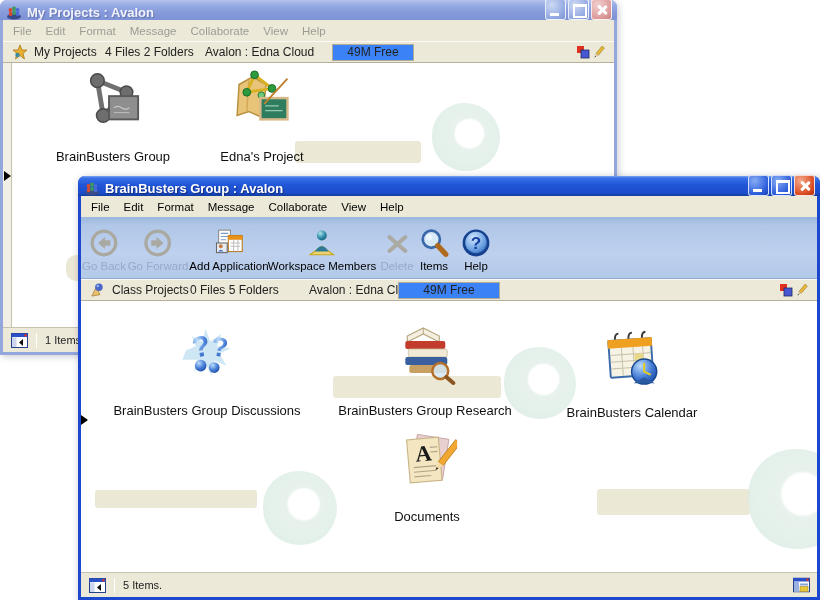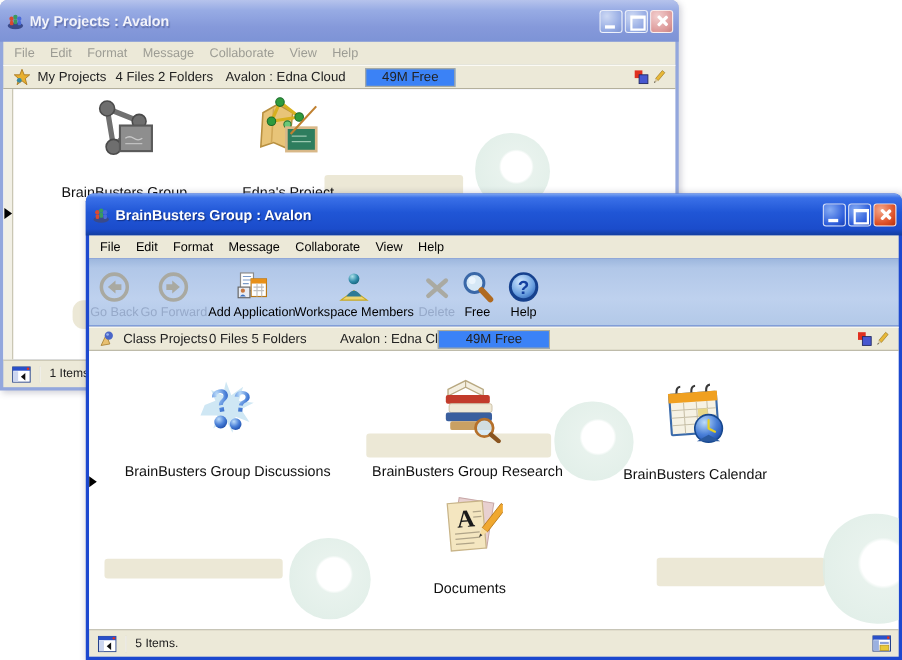--- a/index.html
+++ b/index.html
@@ -6,22 +6,22 @@
   html,body { width:820px; height:600px; background:#fff; overflow:hidden;
               font-family:"Liberation Sans", sans-serif; }
   .stage { position:relative; width:820px; height:600px; background:#ffffff; }
 
   
   .win { position:absolute; display:flex; flex-direction:column;
          border-radius:7px 7px 0 0; padding:0 3px 3px; }
   .win.active   { background:#1c48cf; box-shadow:3px 3px 9px rgba(40,40,70,.45); z-index:2; }
   .win.inactive { background:#93a7dd; box-shadow:2px 2px 6px rgba(70,70,100,.25); z-index:1; }
 
-  .titlebar { height:38px; margin:0 -3px; border-radius:7px 7px 0 0;
-              display:flex; align-items:center; padding:0 5px 0 6px; }
+  .titlebar { height:20px; margin:0 -3px; border-radius:7px 7px 0 0;
+              display:flex; align-items:flex-end; padding:0 5px 0 6px; }
   .active .titlebar { background:linear-gradient(180deg,#7ea6f2 0%,#3a70e8 10%,#2056d6 45%,#1b4ccb 85%,#123d9e 100%); }
   .inactive .titlebar { background:linear-gradient(180deg,#b6c3ec 0%,#97abe4 25%,#8599da 65%,#7d93d6 100%); }
   .title-text { color:#fff; font-weight:bold; font-size:13px; margin-left:5px; flex:1;
                 white-space:nowrap; overflow:hidden; text-shadow:1px 1px 1px rgba(10,20,70,.55); }
   .inactive .title-text { color:#f2f3fa; text-shadow:1px 1px 1px rgba(40,50,100,.35); }
 
   .tb-btns { display:flex; gap:2px; }
   .tb-btn { width:21px; height:21px; border-radius:3px; border:1px solid rgba(255,255,255,.8);
             position:relative; }
   .btn-min,.btn-max { background:radial-gradient(circle at 30% 25%,#86acf4,#2c5cda 70%,#1a40b2); }
@@ -280,21 +280,21 @@
         <span class="tool-label">Delete</span>
       </div>
       <div class="tool-btn" style="left:353px">
         <span class="tool-icon">
             <svg width="30" height="30" viewBox="0 0 28 28">
           <circle cx="11.5" cy="10.5" r="8" fill="#d6e8f6" stroke="#3a68a8" stroke-width="2.5"></circle>
           <circle cx="9.5" cy="8.5" r="3" fill="#f0f8ff" opacity="0.8"></circle>
           <line x1="17.5" y1="16.5" x2="25" y2="24.5" stroke="#b06a20" stroke-width="5" stroke-linecap="round"></line>
         </svg>
           </span>
-        <span class="tool-label">Free</span>
+        <span class="tool-label">Items</span>
       </div>
       <div class="tool-btn" style="left:395px">
         <span class="tool-icon">
             <svg width="30" height="30" viewBox="0 0 28 28">
           <circle cx="14" cy="14" r="12.5" fill="#16418e"></circle>
           <circle cx="14" cy="13.5" r="10" fill="url(#ghelp)"></circle>
           <text x="14" y="19.5" text-anchor="middle" font-size="16" font-weight="bold" fill="#1440a0" font-family="Liberation Sans, sans-serif">?</text>
         </svg>
           </span>
         <span class="tool-label">Help</span>

